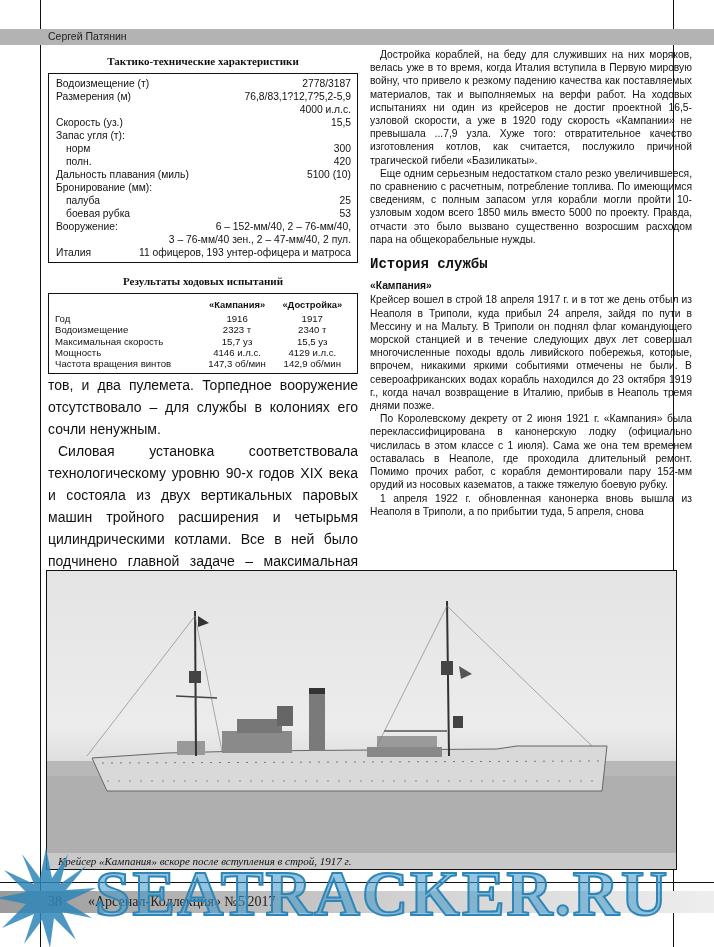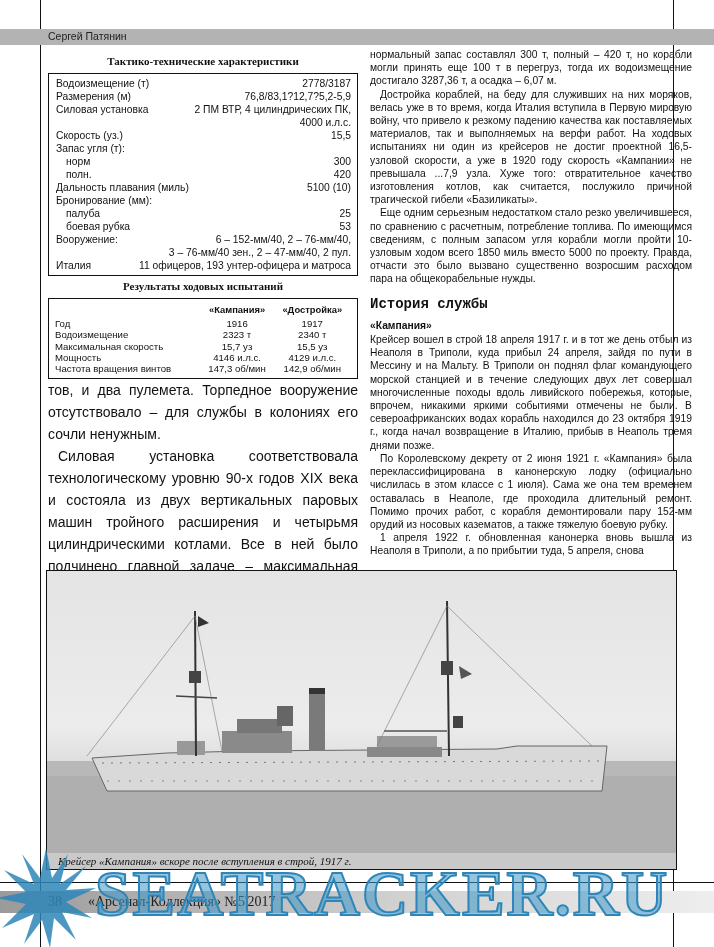--- a/index.html
+++ b/index.html
@@ -11,21 +11,21 @@
   .author { position:absolute; left:48px; top:30px; font-size:10.5px; color:#222; }
   .col-left { position:absolute; left:48px; top:55px; width:310px; }
   .col-right { position:absolute; left:370px; top:48px; width:322px; font-size:10.3px; line-height:13.2px; text-align:justify; }
   .sect-title { font-family:Liberation Serif, serif; font-weight:bold; font-size:11px; text-align:center; margin:0 0 6px 0; }
   .tth-box { border:1.5px solid #111; padding:3px 6px 3px 7px; font-size:10.3px; line-height:13px; }
   .tth-row { display:flex; justify-content:space-between; }
   .tth-row .k { white-space:nowrap; }
   .tth-row .v { text-align:right; }
   .tth-row.indent .k { padding-left:10px; }
   .tth-cont { text-align:right; }
-  .trials-title { margin-top:4px; }
+  .trials-title { margin-top:12px; }
   .trials-box { border:1.5px solid #111; padding:4px 6px; font-size:9.6px; line-height:11.2px; }
   .trials-box table { width:100%; border-collapse:collapse; }
   .trials-box th { font-weight:bold; font-size:9.4px; text-align:center; padding-bottom:3px; }
   .trials-box td { padding:0; }
   .trials-box td.c { text-align:center; }
   .body-text { font-size:14px; line-height:22px; text-align:justify; }
   p { margin:0; }
   p.ind { text-indent:10px; }
   .hist-title { font-family:Liberation Mono, monospace; font-weight:bold; font-size:14px; margin:12px 0 8px 0; }
   .sub { font-weight:bold; margin-bottom:1px; }
@@ -54,24 +54,20 @@
   <div class="sect-title">Тактико-технические характеристики</div>
   <div class="tth-box" id="tth-box">
       <div class="tth-row">
         <span class="k">Водоизмещение (т)</span>
         <span class="v">2778/3187</span>
       </div>
       <div class="tth-row">
         <span class="k">Размерения (м)</span>
         <span class="v">76,8/83,1?12,7?5,2-5,9</span>
       </div>
-      <div class="tth-row">
-        <span class="k">Силовая установка</span>
-        <span class="v">2 ПМ ВТР, 4 цилиндрических ПК,</span>
-      </div>
       <div class="tth-cont">4000 и.л.с.</div>
       <div class="tth-row">
         <span class="k">Скорость (уз.)</span>
         <span class="v">15,5</span>
       </div>
       <div class="tth-row">
         <span class="k">Запас угля (т):</span>
         <span class="v"></span>
       </div>
       <div class="tth-row indent">
@@ -149,21 +145,20 @@
     </table>
   </div>
 
   <div class="body-text">
     <p>тов, и два пулемета. Торпедное вооружение отсутствовало – для службы в колониях его сочли ненужным.</p>
     <p class="ind">Силовая установка соответствовала технологическому уровню 90-х годов XIX века и состояла из двух вертикальных паровых машин тройного расширения и четырьмя цилиндрическими котлами. Все в ней было подчинено главной задаче – максимальная экономичность и простота в обслуживании. Четырехцилиндровые паровые машины с перевернутыми цилиндрами рассчитывались на проектную мощность 2000 л.с. при естественной тяге или 4000 л.с. при принудительной. Для котлов предусматривалось только угольное отопление, поскольку со снабжением нефтью в отдаленных колониях могли возникнуть проблемы, зато благодаря топке системы Фокса с обратным ходом газов расход угля уменьшался до минимального. Его</p>
   </div>
 </div>
 
 <div class="col-right">
-  <p>нормальный запас составлял 300 т, полный – 420 т, но корабли могли принять еще 100 т в перегруз, тогда их водоизмещение достигало 3287,36 т, а осадка – 6,07 м.</p>
   <p class="ind">Достройка кораблей, на беду для служивших на них моряков, велась уже в то время, когда Италия вступила в Первую мировую войну, что привело к резкому падению качества как поставляемых материалов, так и выполняемых на верфи работ. На ходовых испытаниях ни один из крейсеров не достиг проектной 16,5-узловой скорости, а уже в 1920 году скорость «Кампании» не превышала ...7,9 узла. Хуже того: отвратительное качество изготовления котлов, как считается, послужило причиной трагической гибели «Базиликаты».</p>
   <p class="ind">Еще одним серьезным недостатком стало резко увеличившееся, по сравнению с расчетным, потребление топлива. По имеющимся сведениям, с полным запасом угля корабли могли пройти 10-узловым ходом всего 1850 миль вместо 5000 по проекту. Правда, отчасти это было вызвано существенно возросшим расходом пара на общекорабельные нужды.</p>
   <div class="hist-title">История службы</div>
   <div class="sub">«Кампания»</div>
   <p>Крейсер вошел в строй 18 апреля 1917 г. и в тот же день отбыл из Неаполя в Триполи, куда прибыл 24 апреля, зайдя по пути в Мессину и на Мальту. В Триполи он поднял флаг командующего морской станцией и в течение следующих двух лет совершал многочисленные походы вдоль ливийского побережья, которые, впрочем, никакими яркими событиями отмечены не были. В североафриканских водах корабль находился до 23 октября 1919 г., когда начал возвращение в Италию, прибыв в Неаполь тремя днями позже.</p>
   <p class="ind">По Королевскому декрету от 2 июня 1921 г. «Кампания» была переклассифицирована в канонерскую лодку (официально числилась в этом классе с 1 июля). Сама же она тем временем оставалась в Неаполе, где проходила длительный ремонт. Помимо прочих работ, с корабля демонтировали пару 152-мм орудий из носовых казематов, а также тяжелую боевую рубку.</p>
   <p class="ind">1 апреля 1922 г. обновленная канонерка вновь вышла из Неаполя в Триполи, а по прибытии туда, 5 апреля, снова</p>
 </div>
 
 <div class="photo">

